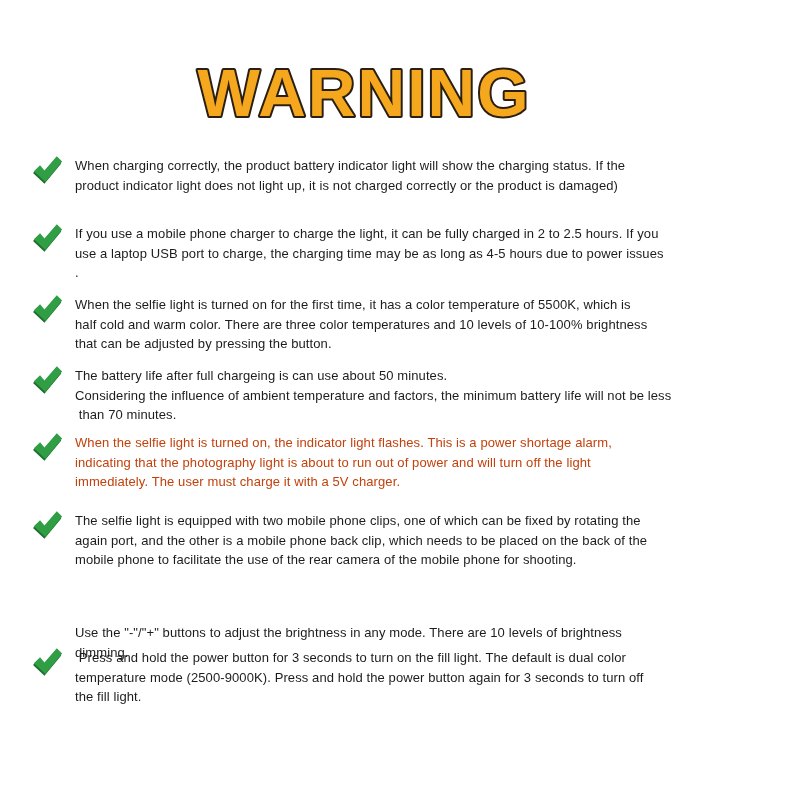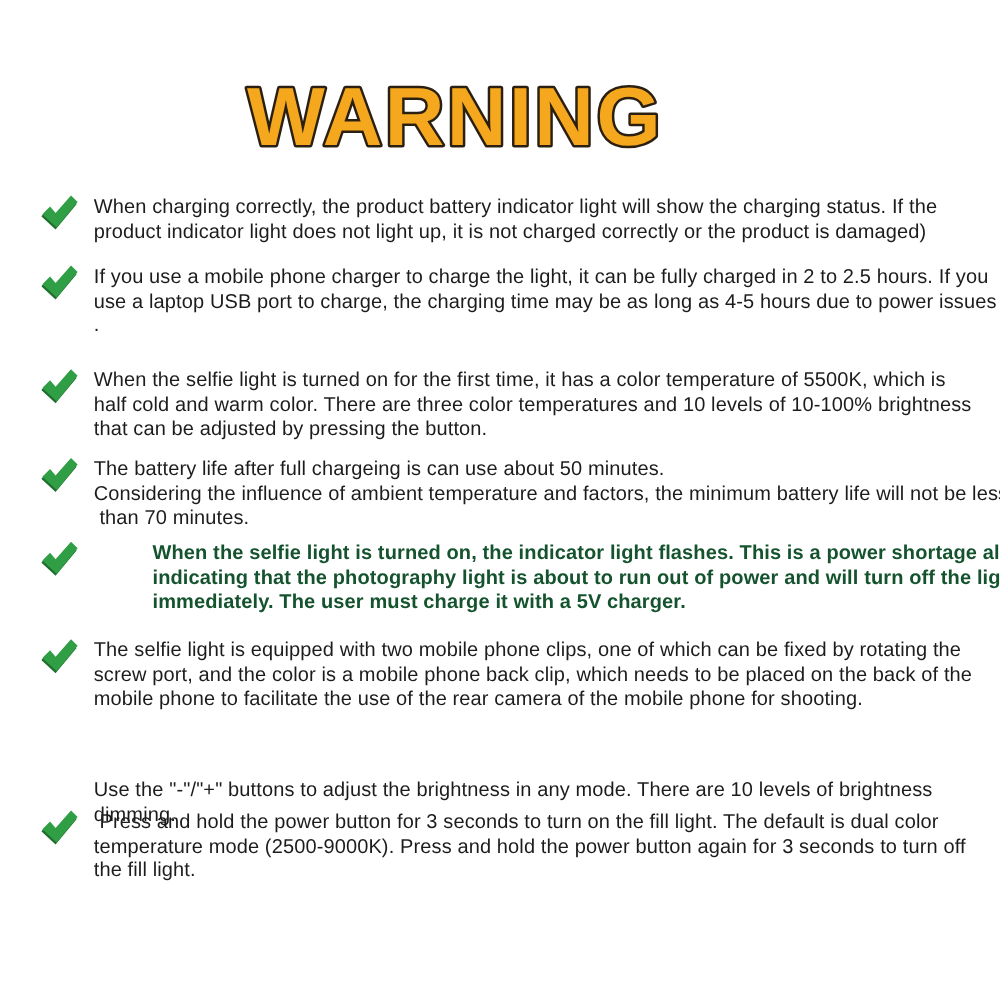--- a/index.html
+++ b/index.html
@@ -39,30 +39,29 @@
   }
   .row .check {
     position: absolute;
     left: 0;
     top: 0;
     width: 32px;
     height: 30px;
     display: inline-block;
   }
   .row .txt {
-    font-size: 16px;
+    font-size: 13px;
     line-height: 19.5px;
     color: #1c1c1c;
     white-space: pre;
     letter-spacing: 0.1px;
   }
   .row.bold .txt {
-    font-weight: bold;
-    color: #14532d;
-    margin-left: 47px;
+    font-weight: normal;
+    color: #c2410c;
   }
   .row.no-check {
     padding-left: 42px;
   }
 </style>
 </head>
 <body>
 
 <div class="page">
 
@@ -74,21 +73,21 @@
     <span class="check">
       <svg width="30" height="28" viewBox="0 0 34 31">
         <polygon points="7,12 12,18 26,2 32,8 13,31 0,19" fill="#1e6f2d"></polygon>
         <polygon points="8,10 13,16 27,0 33,6 14,29 1,17" fill="#2f9e44"></polygon>
       </svg>
     </span>
     <div class="txt">When charging correctly, the product battery indicator light will show the charging status. If the
 product indicator light does not light up, it is not charged correctly or the product is damaged)</div>
   </div>
 
-  <div class="row" style="top:212px">
+  <div class="row" style="top:224px">
     <span class="check">
       <svg width="30" height="28" viewBox="0 0 34 31">
         <polygon points="7,12 12,18 26,2 32,8 13,31 0,19" fill="#1e6f2d"></polygon>
         <polygon points="8,10 13,16 27,0 33,6 14,29 1,17" fill="#2f9e44"></polygon>
       </svg>
     </span>
     <div class="txt">If you use a mobile phone charger to charge the light, it can be fully charged in 2 to 2.5 hours. If you
 use a laptop USB port to charge, the charging time may be as long as 4-5 hours due to power issues
 .</div>
   </div>
@@ -130,21 +129,21 @@
   </div>
 
   <div class="row" style="top:511px">
     <span class="check">
       <svg width="30" height="28" viewBox="0 0 34 31">
         <polygon points="7,12 12,18 26,2 32,8 13,31 0,19" fill="#1e6f2d"></polygon>
         <polygon points="8,10 13,16 27,0 33,6 14,29 1,17" fill="#2f9e44"></polygon>
       </svg>
     </span>
     <div class="txt">The selfie light is equipped with two mobile phone clips, one of which can be fixed by rotating the
-screw port, and the color is a mobile phone back clip, which needs to be placed on the back of the
+again port, and the other is a mobile phone back clip, which needs to be placed on the back of the
 mobile phone to facilitate the use of the rear camera of the mobile phone for shooting.</div>
   </div>
 
 
   <div class="row no-check" style="top:623px">
     <div class="txt">Use the "-"/"+" buttons to adjust the brightness in any mode. There are 10 levels of brightness
 dimming.</div>
   </div>
 
   <div class="row" style="top:648px">

